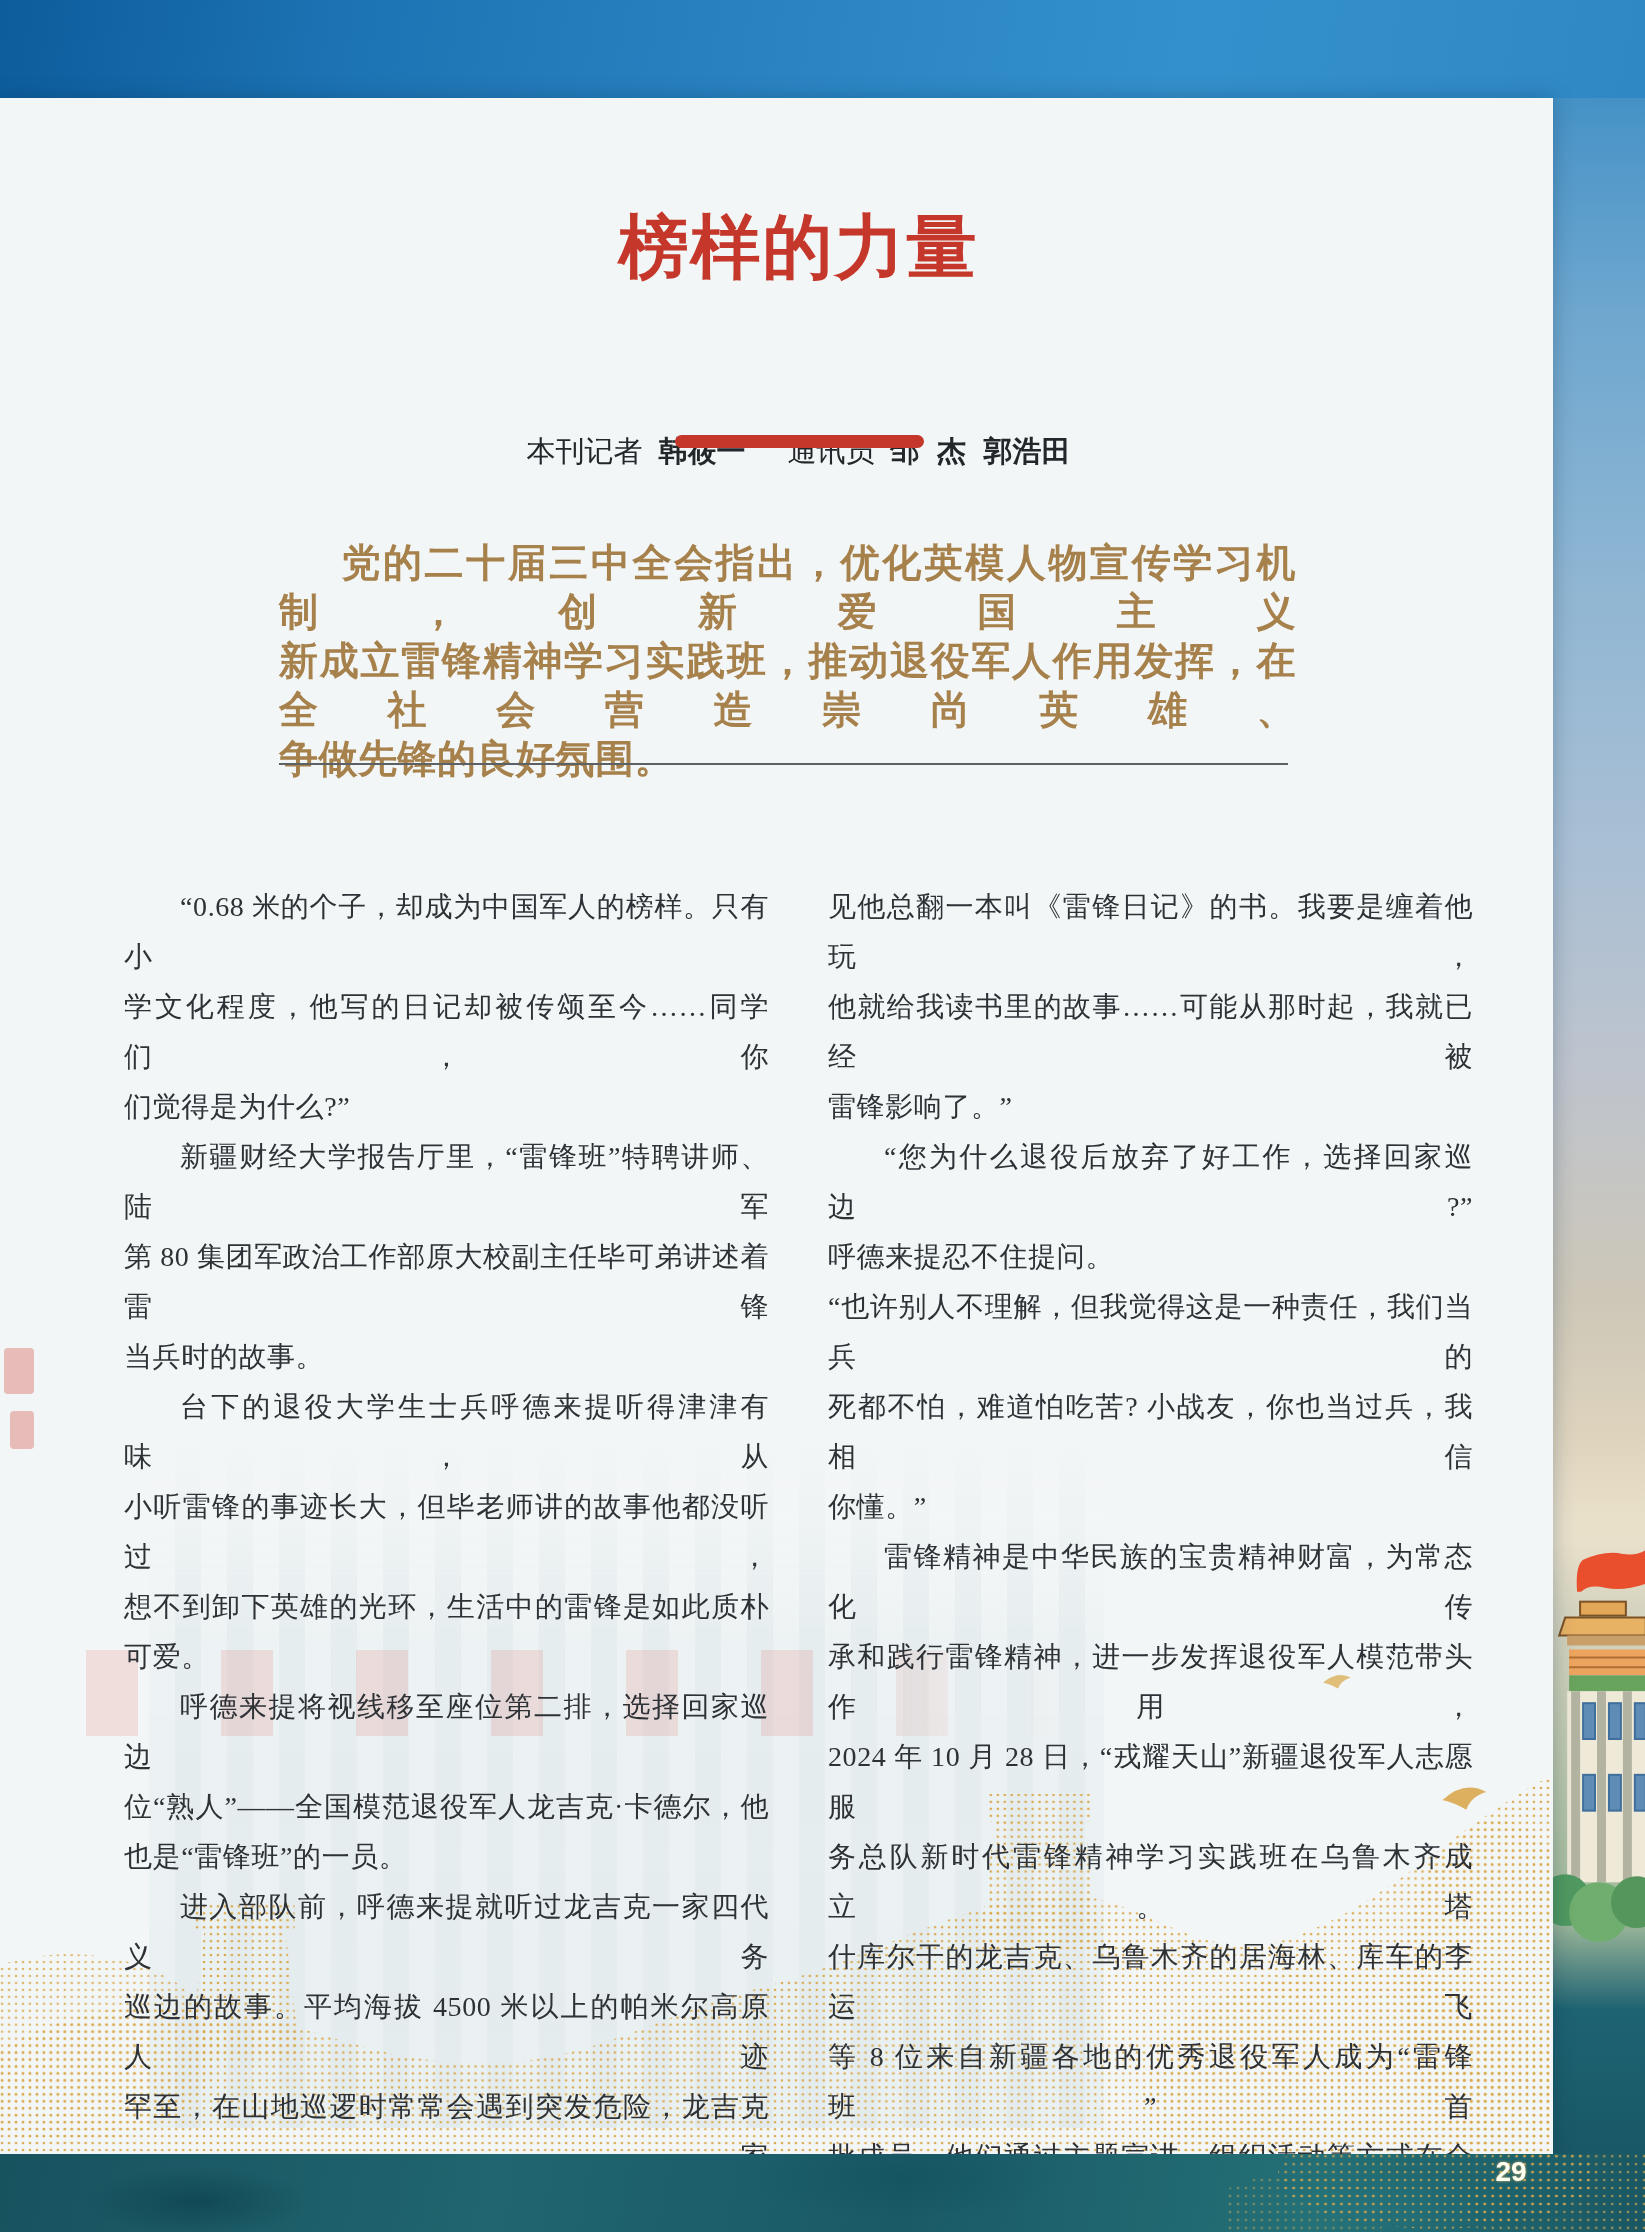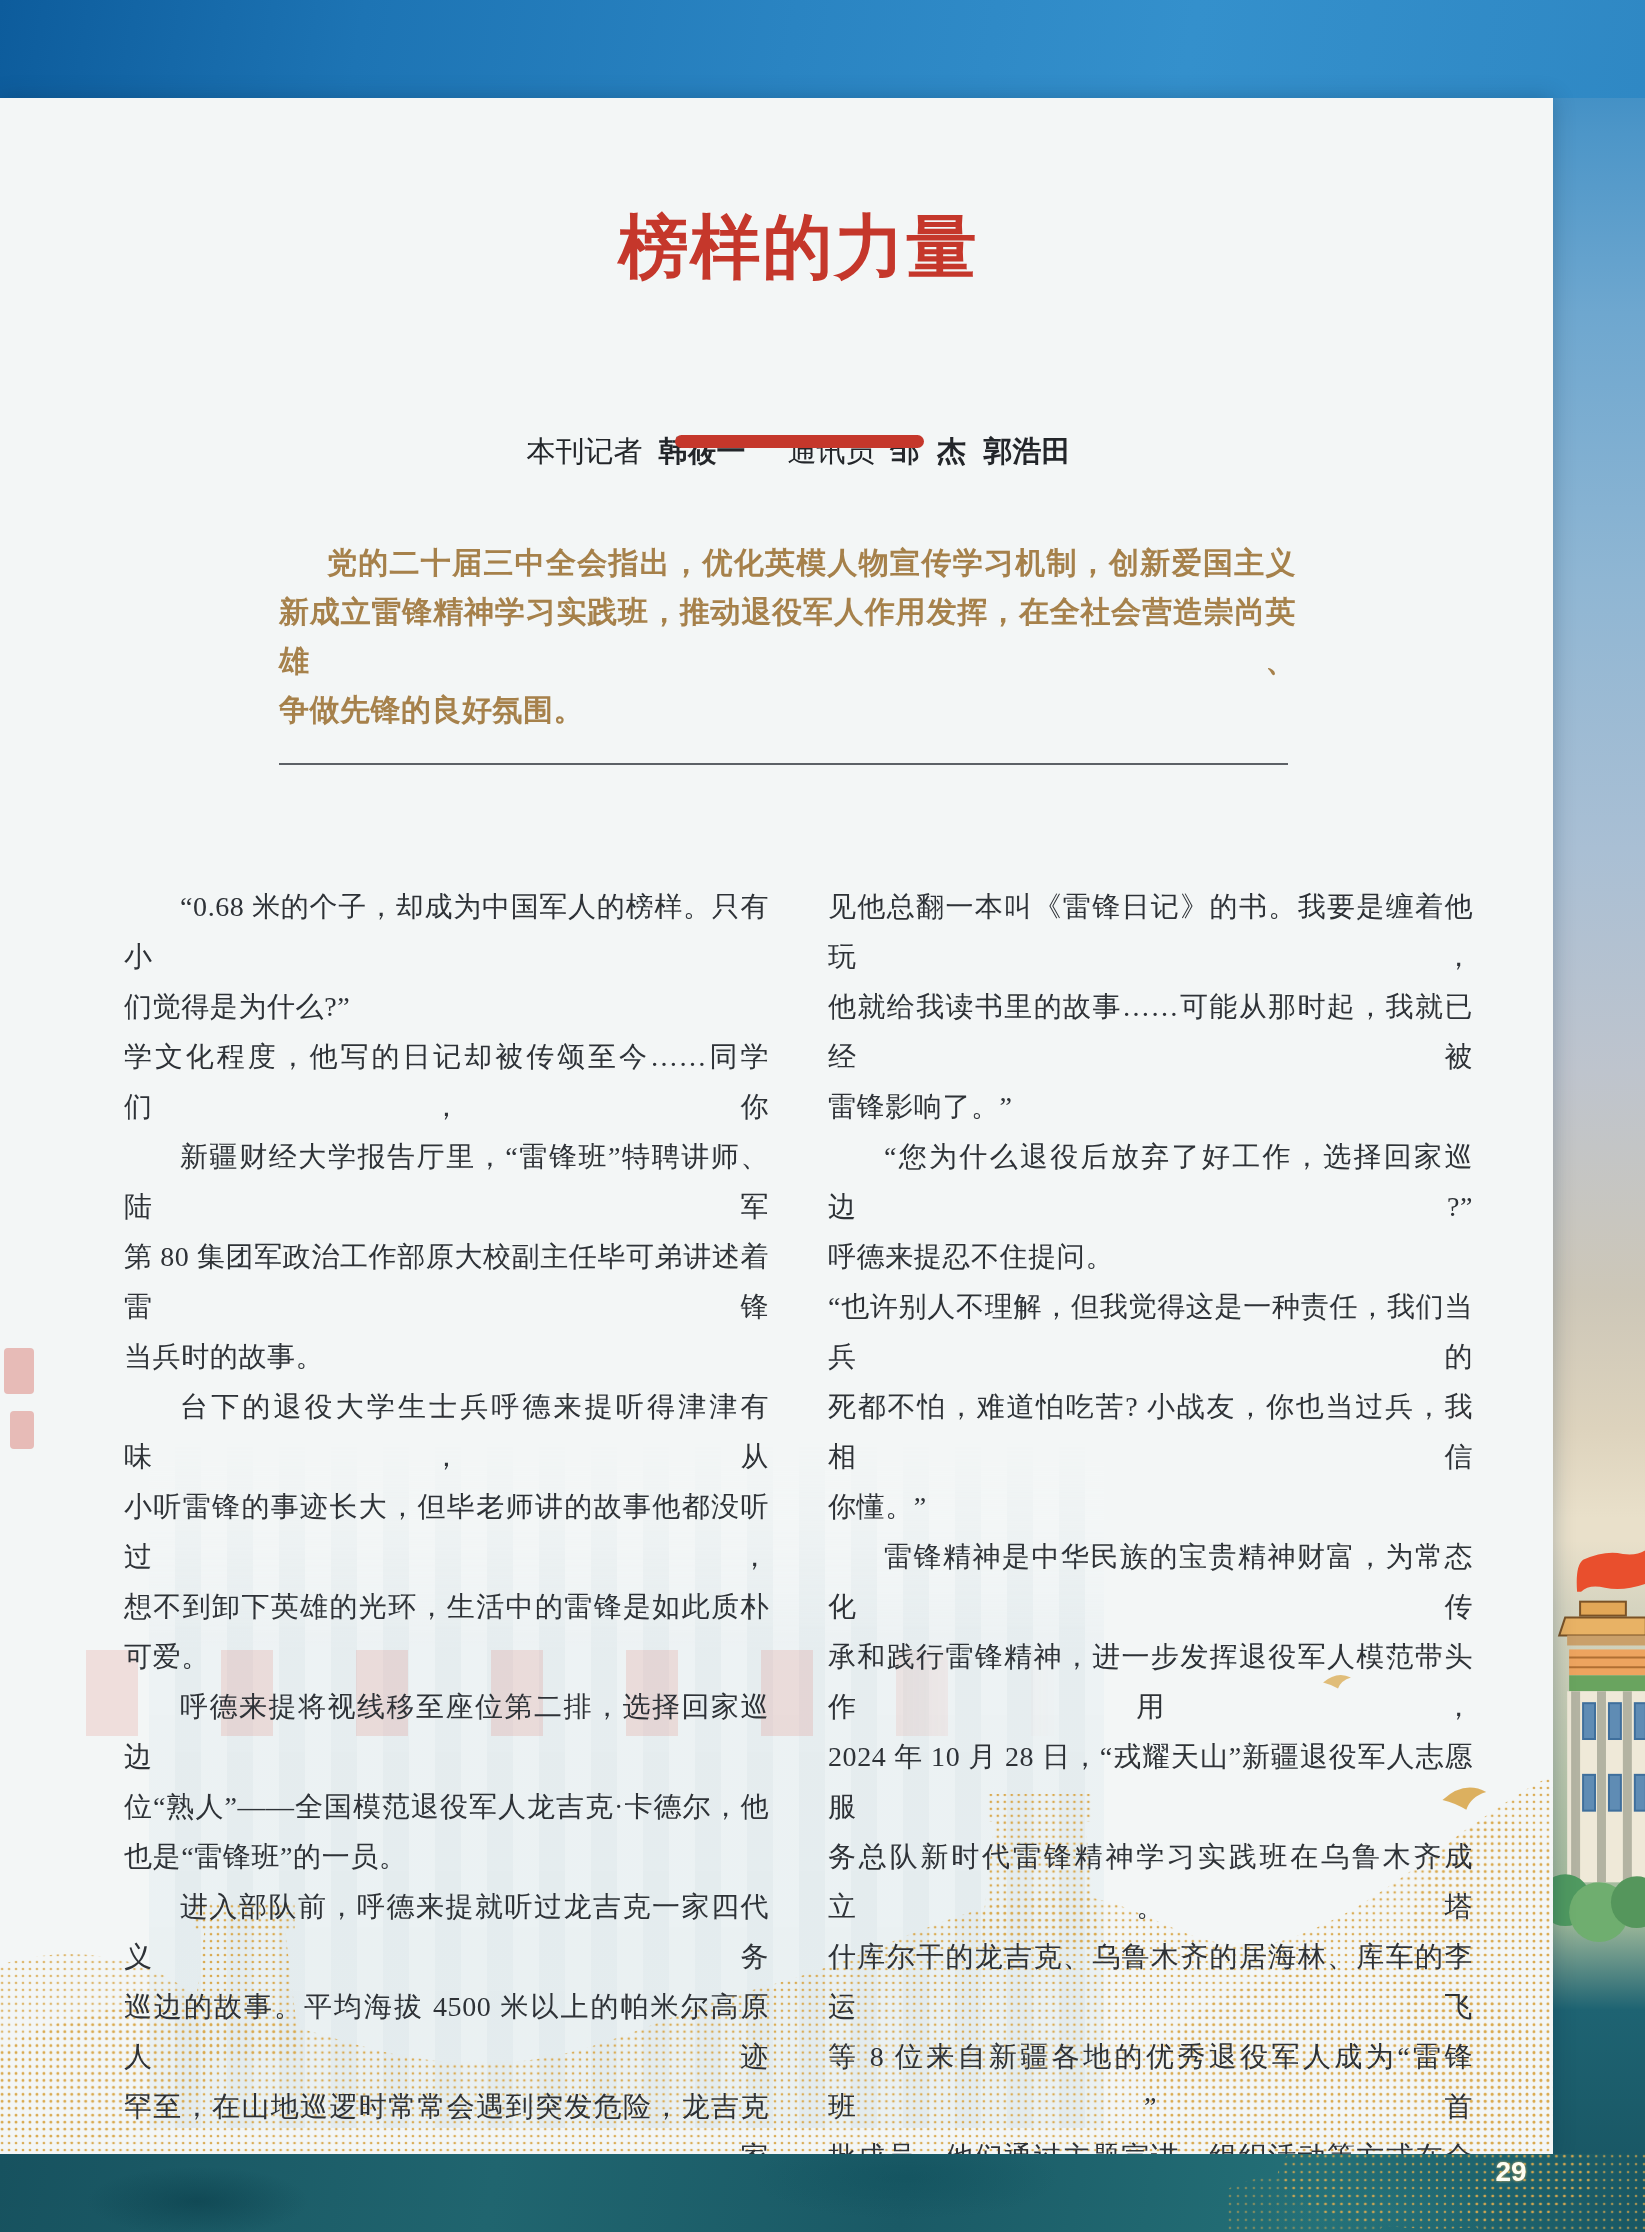--- a/index.html
+++ b/index.html
@@ -51,21 +51,21 @@
           font-family:Liberation Mono, monospace;
           font-size:29px;line-height:40px;color:#23262a;}
   .byline .b{font-weight:700;}
   .byline .sp{display:inline-block;width:16px;}
   .byline .gap{display:inline-block;width:42px;}
   .red-bar{position:absolute;left:675px;top:337px;width:249px;height:13px;
            background:#c5372b;border-radius:7px;}
 
   
   .intro{position:absolute;left:279px;top:440px;width:1017px;
-         font-size:30px;line-height:49px;font-weight:700;color:#a6814b;letter-spacing:0.5px;}
+         font-size:39px;line-height:49px;font-weight:700;color:#a6814b;letter-spacing:0.5px;}
   .intro .line{text-align:justify;text-align-last:justify;}
   .intro .line.ind{text-indent:1.6em;}
   .intro .line.end{text-align-last:left;}
   .divider{position:absolute;left:279px;top:665px;width:1009px;height:0;
            border-top:2px solid #5c6166;}
 
   
   .col{position:absolute;top:784px;width:645px;font-size:28px;line-height:50px;
        color:#2e3237;letter-spacing:0.6px;}
   .col-left{left:124px;}
@@ -154,22 +154,22 @@
       <div class="intro">
           <div class="line ind">党的二十届三中全会指出，优化英模人物宣传学习机制，创新爱国主义</div>
           <div class="line">新成立雷锋精神学习实践班，推动退役军人作用发挥，在全社会营造崇尚英雄、</div>
           <div class="line end">争做先锋的良好氛围。</div>
         </div>
 
       <div class="divider"></div>
 
       <div class="col col-left">
           <div class="line ind">“0.68 米的个子，却成为中国军人的榜样。只有小</div>
+          <div class="line">学文化程度，他写的日记却被传颂至今……同学们，你</div>
           <div class="line end">们觉得是为什么?”</div>
-          <div class="line">学文化程度，他写的日记却被传颂至今……同学们，你</div>
           <div class="line ind">新疆财经大学报告厅里，“雷锋班”特聘讲师、陆军</div>
           <div class="line">第 80 集团军政治工作部原大校副主任毕可弟讲述着雷锋</div>
           <div class="line end">当兵时的故事。</div>
           <div class="line ind">台下的退役大学生士兵呼德来提听得津津有味，从</div>
           <div class="line">小听雷锋的事迹长大，但毕老师讲的故事他都没听过，</div>
           <div class="line end">想不到卸下英雄的光环，生活中的雷锋是如此质朴可爱。</div>
           <div class="line ind">呼德来提将视线移至座位第二排，选择回家巡边</div>
           <div class="line">位“熟人”——全国模范退役军人龙吉克·卡德尔，他</div>
           <div class="line end">也是“雷锋班”的一员。</div>
           <div class="line ind">进入部队前，呼德来提就听过龙吉克一家四代义务</div>

